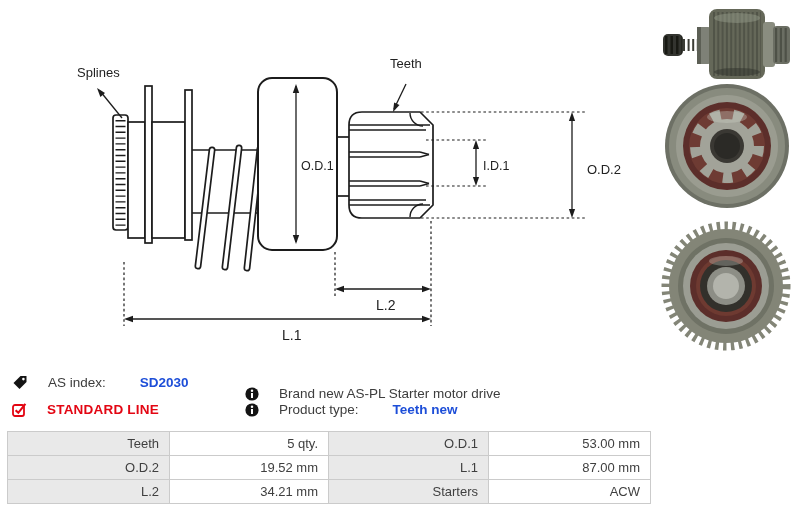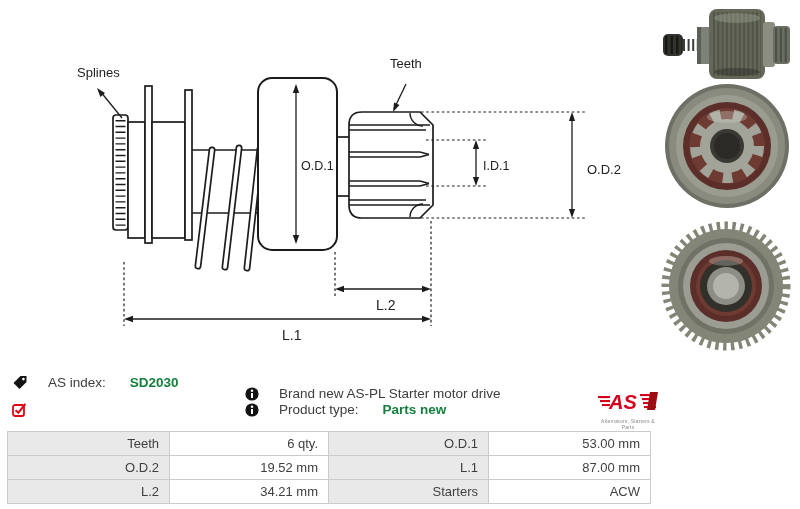--- a/index.html
+++ b/index.html
@@ -17,21 +17,21 @@
 
   
   .photo{position:absolute;cursor:pointer;}
   .photo-side{left:660px;top:6px;}
   .photo-front{left:664px;top:83px;}
   .photo-rear{left:661px;top:221px;}
 
   
   .info-item{position:absolute;display:flex;align-items:center;gap:20px;font-size:13.5px;white-space:nowrap;}
   .info-item .lbl{color:#3d3d3d;}
-  .info-item .val{color:#15803d;font-weight:bold;margin-left:4px;}
+  .info-item .val{color:#1d4ed8;font-weight:bold;margin-left:14px;}
   .standard-line{color:#e30613;font-weight:bold;letter-spacing:.2px;}
   .icon{flex:0 0 auto;display:inline-flex;}
 
   .as-logo{position:absolute;left:596px;top:391px;width:110px;text-align:left;}
   .as-logo .tagline{font-size:5px;color:#8a8a8a;margin-top:1px;letter-spacing:.2px;width:64px;text-align:center;}
 
   
   table.specs{
     position:absolute;left:7px;top:431px;width:643px;
     border-collapse:collapse;table-layout:fixed;font-size:13px;color:#3f3f3f;
@@ -205,20 +205,21 @@
       <span class="val">SD2030</span>
   </div>
 
   <div class="info-item" style="left:12px;top:402px;">
     <span class="icon">
       <svg width="15" height="15" viewBox="0 0 15 15">
         <rect x="1" y="3" width="11" height="11" rx="2" fill="none" stroke="#e30613" stroke-width="1.8"></rect>
         <path d="M3.6 8.2 L6.3 10.8 L13.4 1.8" fill="none" stroke="#e30613" stroke-width="2.1"></path>
       </svg>
     </span>
+    <span class="standard-line">STANDARD LINE</span>
   </div>
 
   <div class="info-item" style="left:245px;top:386px;">
     <span class="icon">
       <svg width="14" height="14" viewBox="0 0 14 14">
         <circle cx="7" cy="7" r="6.6" fill="#141414"></circle>
         <rect x="6" y="6" width="2" height="5" fill="#fff"></rect>
         <circle cx="7" cy="3.7" r="1.25" fill="#fff"></circle>
       </svg>
     </span>
@@ -227,52 +228,36 @@
 
   <div class="info-item" style="left:245px;top:402px;">
     <span class="icon">
       <svg width="14" height="14" viewBox="0 0 14 14">
         <circle cx="7" cy="7" r="6.6" fill="#141414"></circle>
         <rect x="6" y="6" width="2" height="5" fill="#fff"></rect>
         <circle cx="7" cy="3.7" r="1.25" fill="#fff"></circle>
       </svg>
     </span>
     <span class="lbl">Product type:</span>
-      <span class="val">Parts new</span>
-  </div>
-
-
-  <div class="as-logo">
-    <svg width="64" height="22" viewBox="0 0 64 22">
-      <g fill="#d6001c">
-        <rect x="2" y="5" width="12" height="2.1"></rect>
-        <rect x="4" y="9" width="10" height="2.1"></rect>
-        <rect x="6" y="13" width="8" height="2.1"></rect>
-        <rect x="44" y="3" width="16" height="2.1"></rect>
-        <rect x="46" y="7" width="14" height="2.1"></rect>
-        <rect x="47" y="11" width="13" height="2.1"></rect>
-        <rect x="48" y="15" width="12" height="2.1"></rect>
-      </g>
-      <path d="M54 1 L62 1 L59 19 L51 19 Z" fill="#9c0d12"></path>
-      <text x="13" y="18" font-family="Liberation Sans, sans-serif" font-size="20" font-weight="bold" font-style="italic" fill="#d6001c">AS</text>
-    </svg>
-    <div class="tagline">Alternators, Starters &amp; Parts</div>
-  </div>
+      <span class="val">Teeth new</span>
+  </div>
+
+
 
   <table class="specs">
     <colgroup>
         <col style="width:162px">
         <col style="width:159px">
         <col style="width:160px">
         <col style="width:162px">
       </colgroup>
     <tbody>
       <tr>
         <td class="k">Teeth</td>
-        <td class="v">6 qty.</td>
+        <td class="v">5 qty.</td>
         <td class="k">O.D.1</td>
         <td class="v">53.00 mm</td>
       </tr>
       <tr>
         <td class="k">O.D.2</td>
         <td class="v">19.52 mm</td>
         <td class="k">L.1</td>
         <td class="v">87.00 mm</td>
       </tr>
       <tr>

